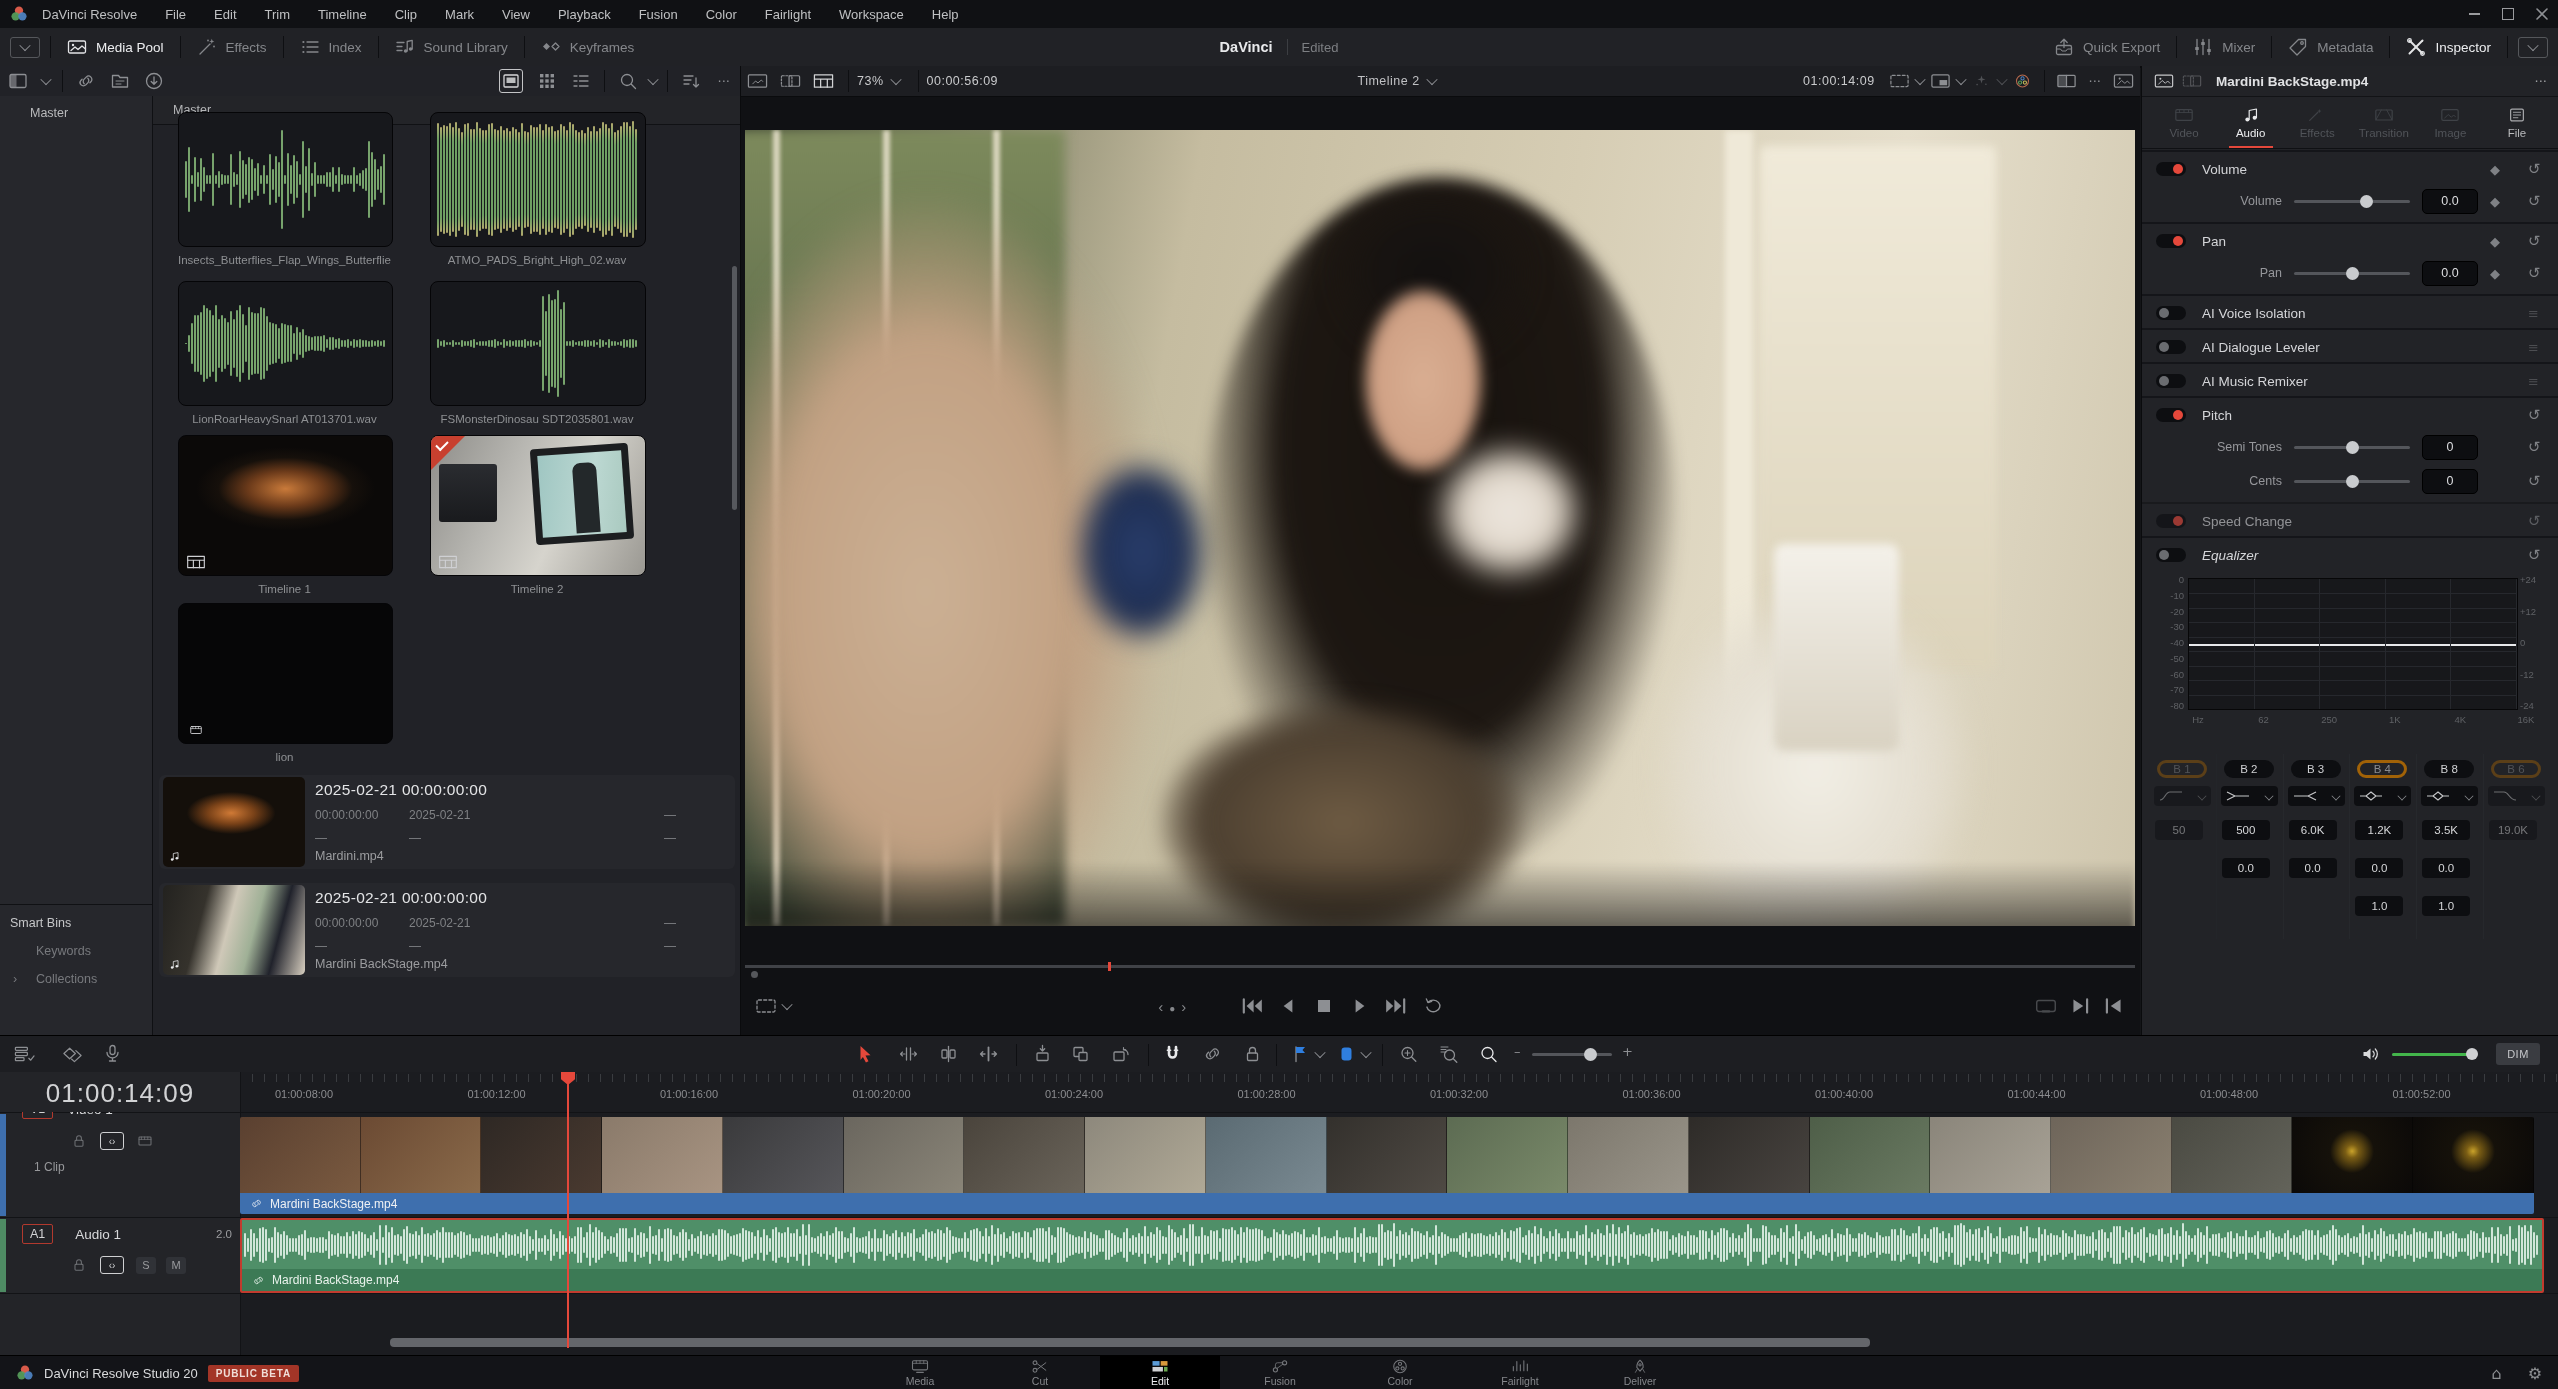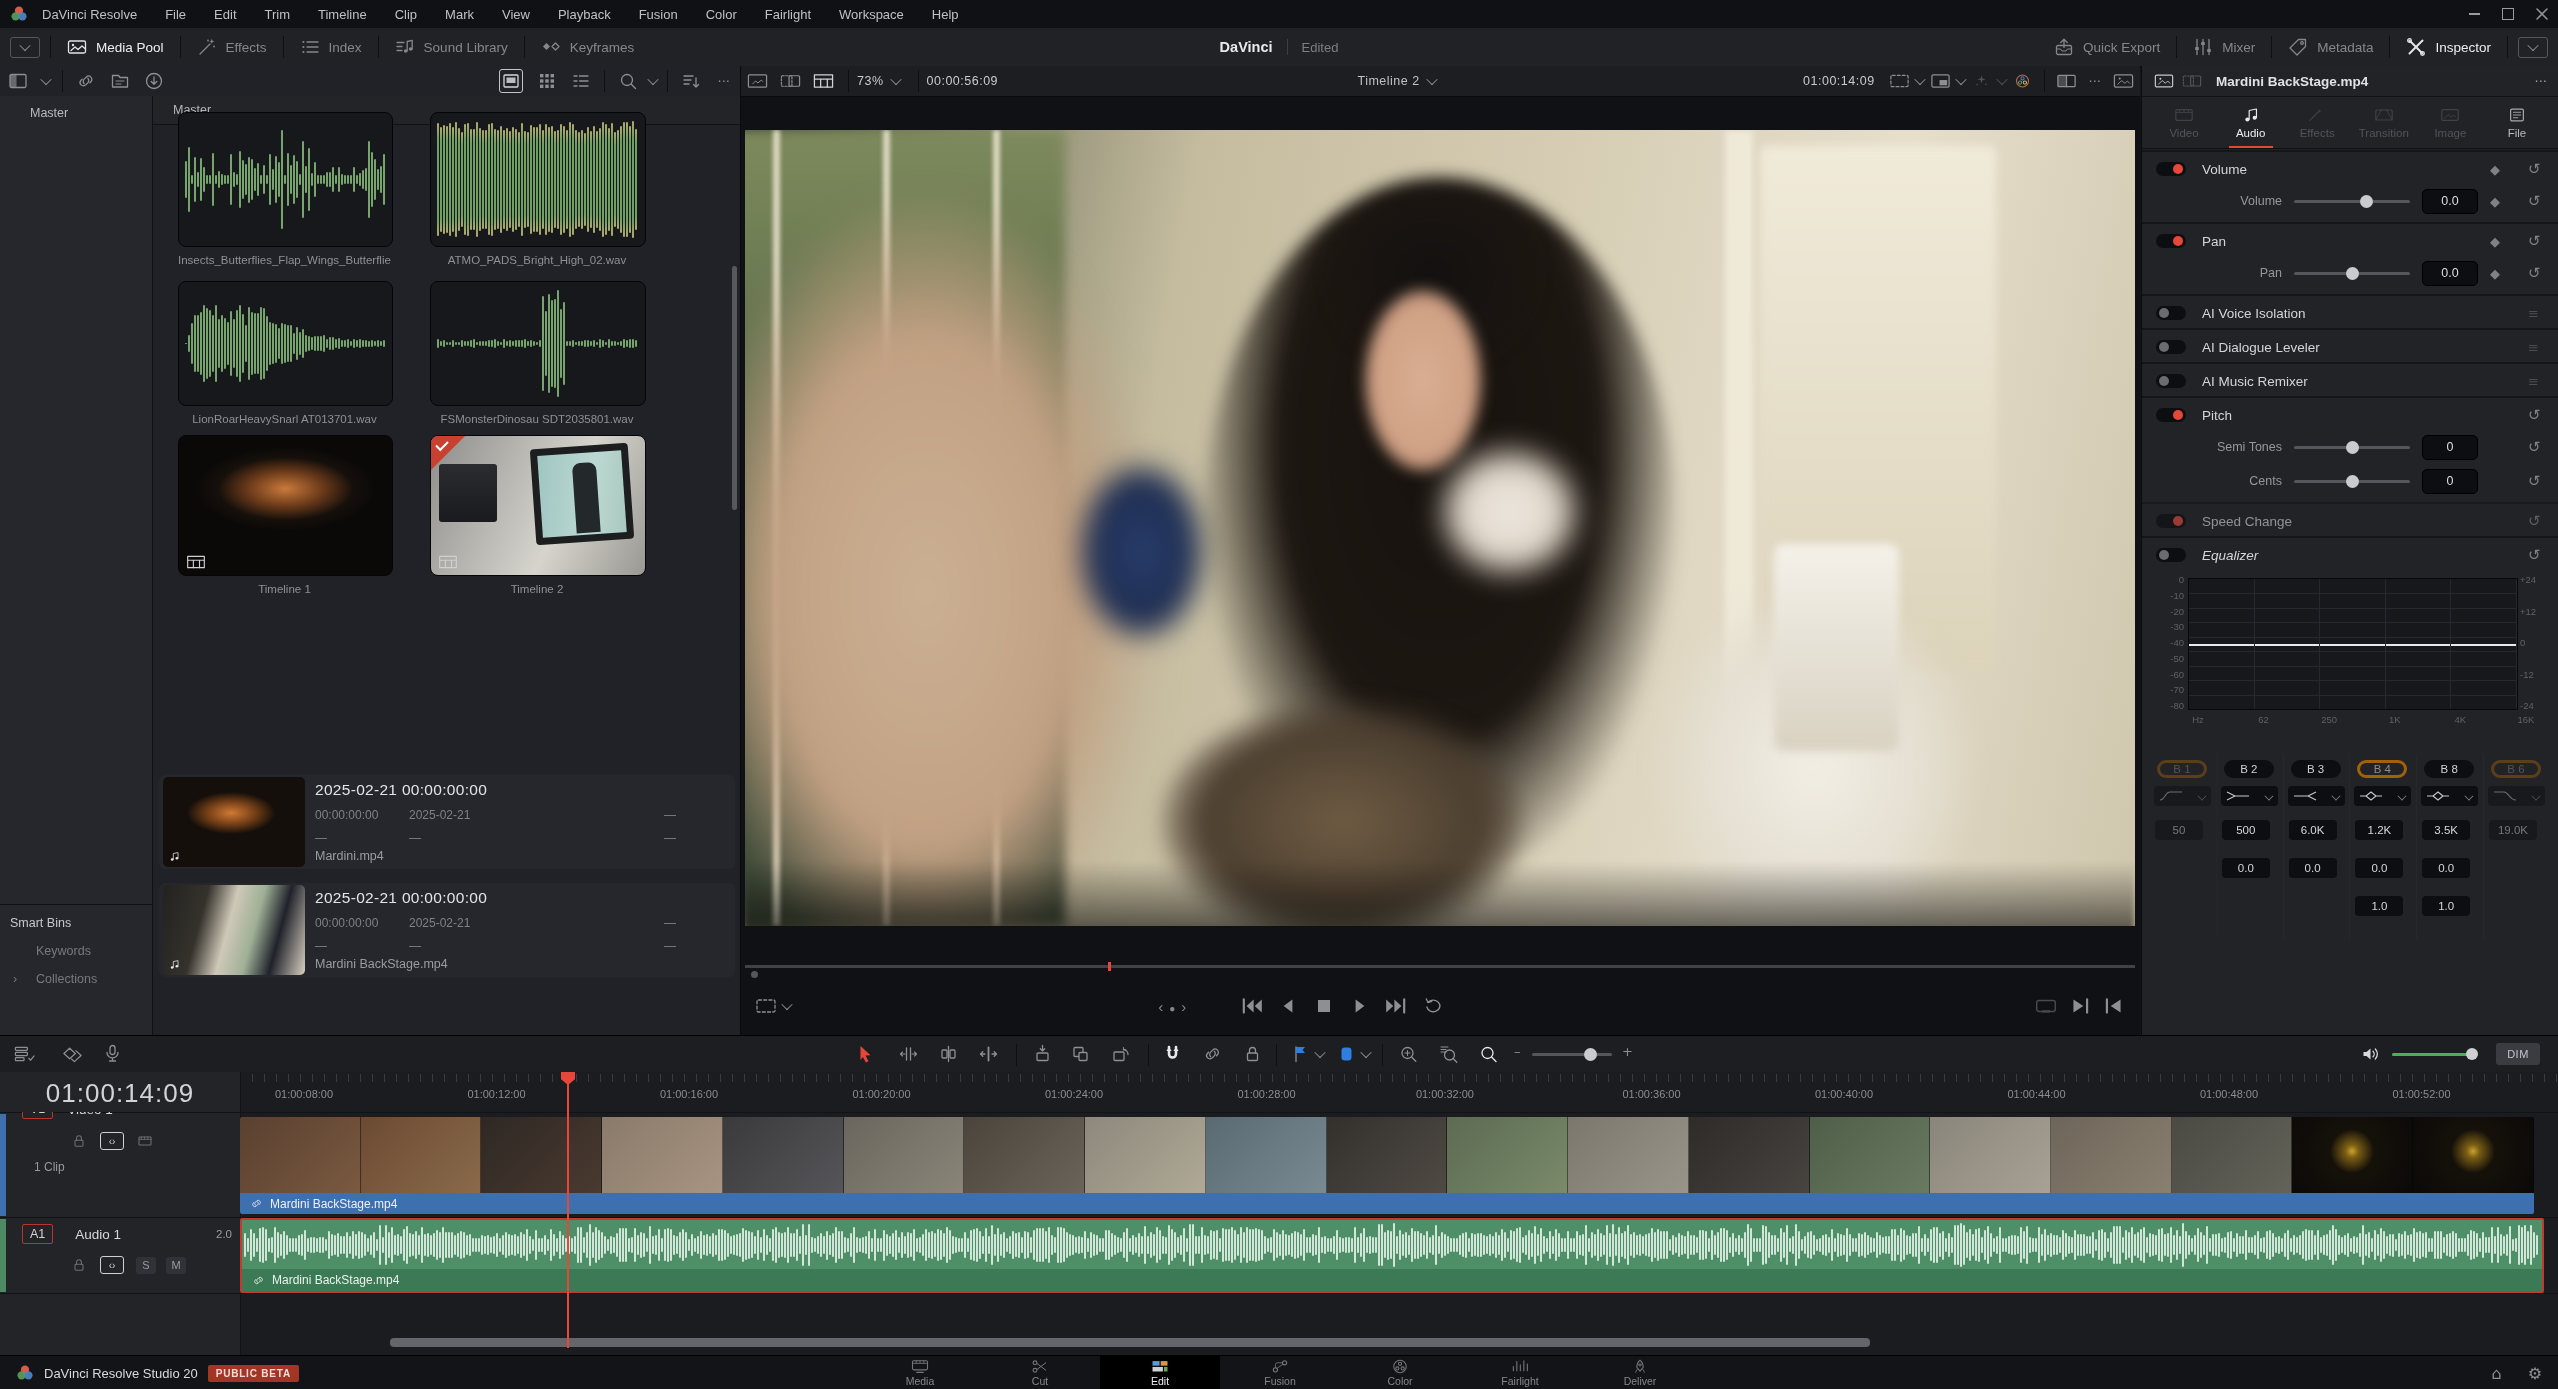--- a/index.html
+++ b/index.html
@@ -710,20 +710,31 @@
               <div class="corner"></div>
               <span class="ic tl-badge">
                 <svg viewBox="0 0 22 16">
                   <rect x="1.5" y="1.5" width="19" height="13"></rect>
                   <path d="M1.5 6h19M8 6v8.5M15 6v8.5"></path>
                 </svg>
               </span>
             </div>
             <div class="cap" style="width: 214px;">Timeline 2</div>
           </div>
+          <div class="card" style="left: 25px; top: 479px; width: 213px;">
+            <div class="tile" style="width: 213px; height: 139px; background: rgb(6, 6, 7);">
+              <span class="ic tl-badge">
+                <svg viewBox="0 0 20 20">
+                  <rect x="2.5" y="5" width="15" height="10" rx="1"></rect>
+                  <path d="M2.5 8h15M5.5 5v3M9.5 5v3M13.5 5v3" stroke-width="1"></path>
+                </svg>
+              </span>
+            </div>
+            <div class="cap" style="width: 213px;">lion</div>
+          </div>
         </div>
       <div id="list" class="abs" style="left:0;top:28px;width:587px;height:260px;">
           <div class="lrow" style="top: 651px;">
             <div class="lthumb" style="background: radial-gradient(40% 30% at 48% 40%, rgb(208, 122, 54) 0%, rgb(122, 66, 24) 40%, rgb(20, 15, 10) 78%);">
               <span class="ic" style="position: absolute; left: 5px; bottom: 4px; width: 13px; height: 13px; color: rgb(232, 233, 235);">
                 <svg viewBox="0 0 22 16">
                   <path d="M9 13V3l8-1.6V11"></path>
                   <circle cx="7" cy="13" r="2.2" fill="currentColor" stroke="none"></circle>
                   <circle cx="15" cy="11" r="2.2" fill="currentColor" stroke="none"></circle>
                 </svg>
@@ -1354,21 +1365,21 @@
   <section class="timeline">
     <div class="ruler">
       <div class="ticks"></div>
       <div id="rlabels">
           <span class="rlab" style="left: 64px;">01:00:08:00</span>
           <span class="rlab" style="left: 256.5px;">01:00:12:00</span>
           <span class="rlab" style="left: 449px;">01:00:16:00</span>
           <span class="rlab" style="left: 641.5px;">01:00:20:00</span>
           <span class="rlab" style="left: 834px;">01:00:24:00</span>
           <span class="rlab" style="left: 1026.5px;">01:00:28:00</span>
-          <span class="rlab" style="left: 1179px; text-align: right;">01:00:32:00</span>
+          <span class="rlab" style="left: 1219px;">01:00:32:00</span>
           <span class="rlab" style="left: 1411.5px;">01:00:36:00</span>
           <span class="rlab" style="left: 1604px;">01:00:40:00</span>
           <span class="rlab" style="left: 1796.5px;">01:00:44:00</span>
           <span class="rlab" style="left: 1989px;">01:00:48:00</span>
           <span class="rlab" style="left: 2181.5px;">01:00:52:00</span>
         </div>
     </div>
     <div class="tl-head">
       <div class="bigtc">01:00:14:09</div>
     </div>

